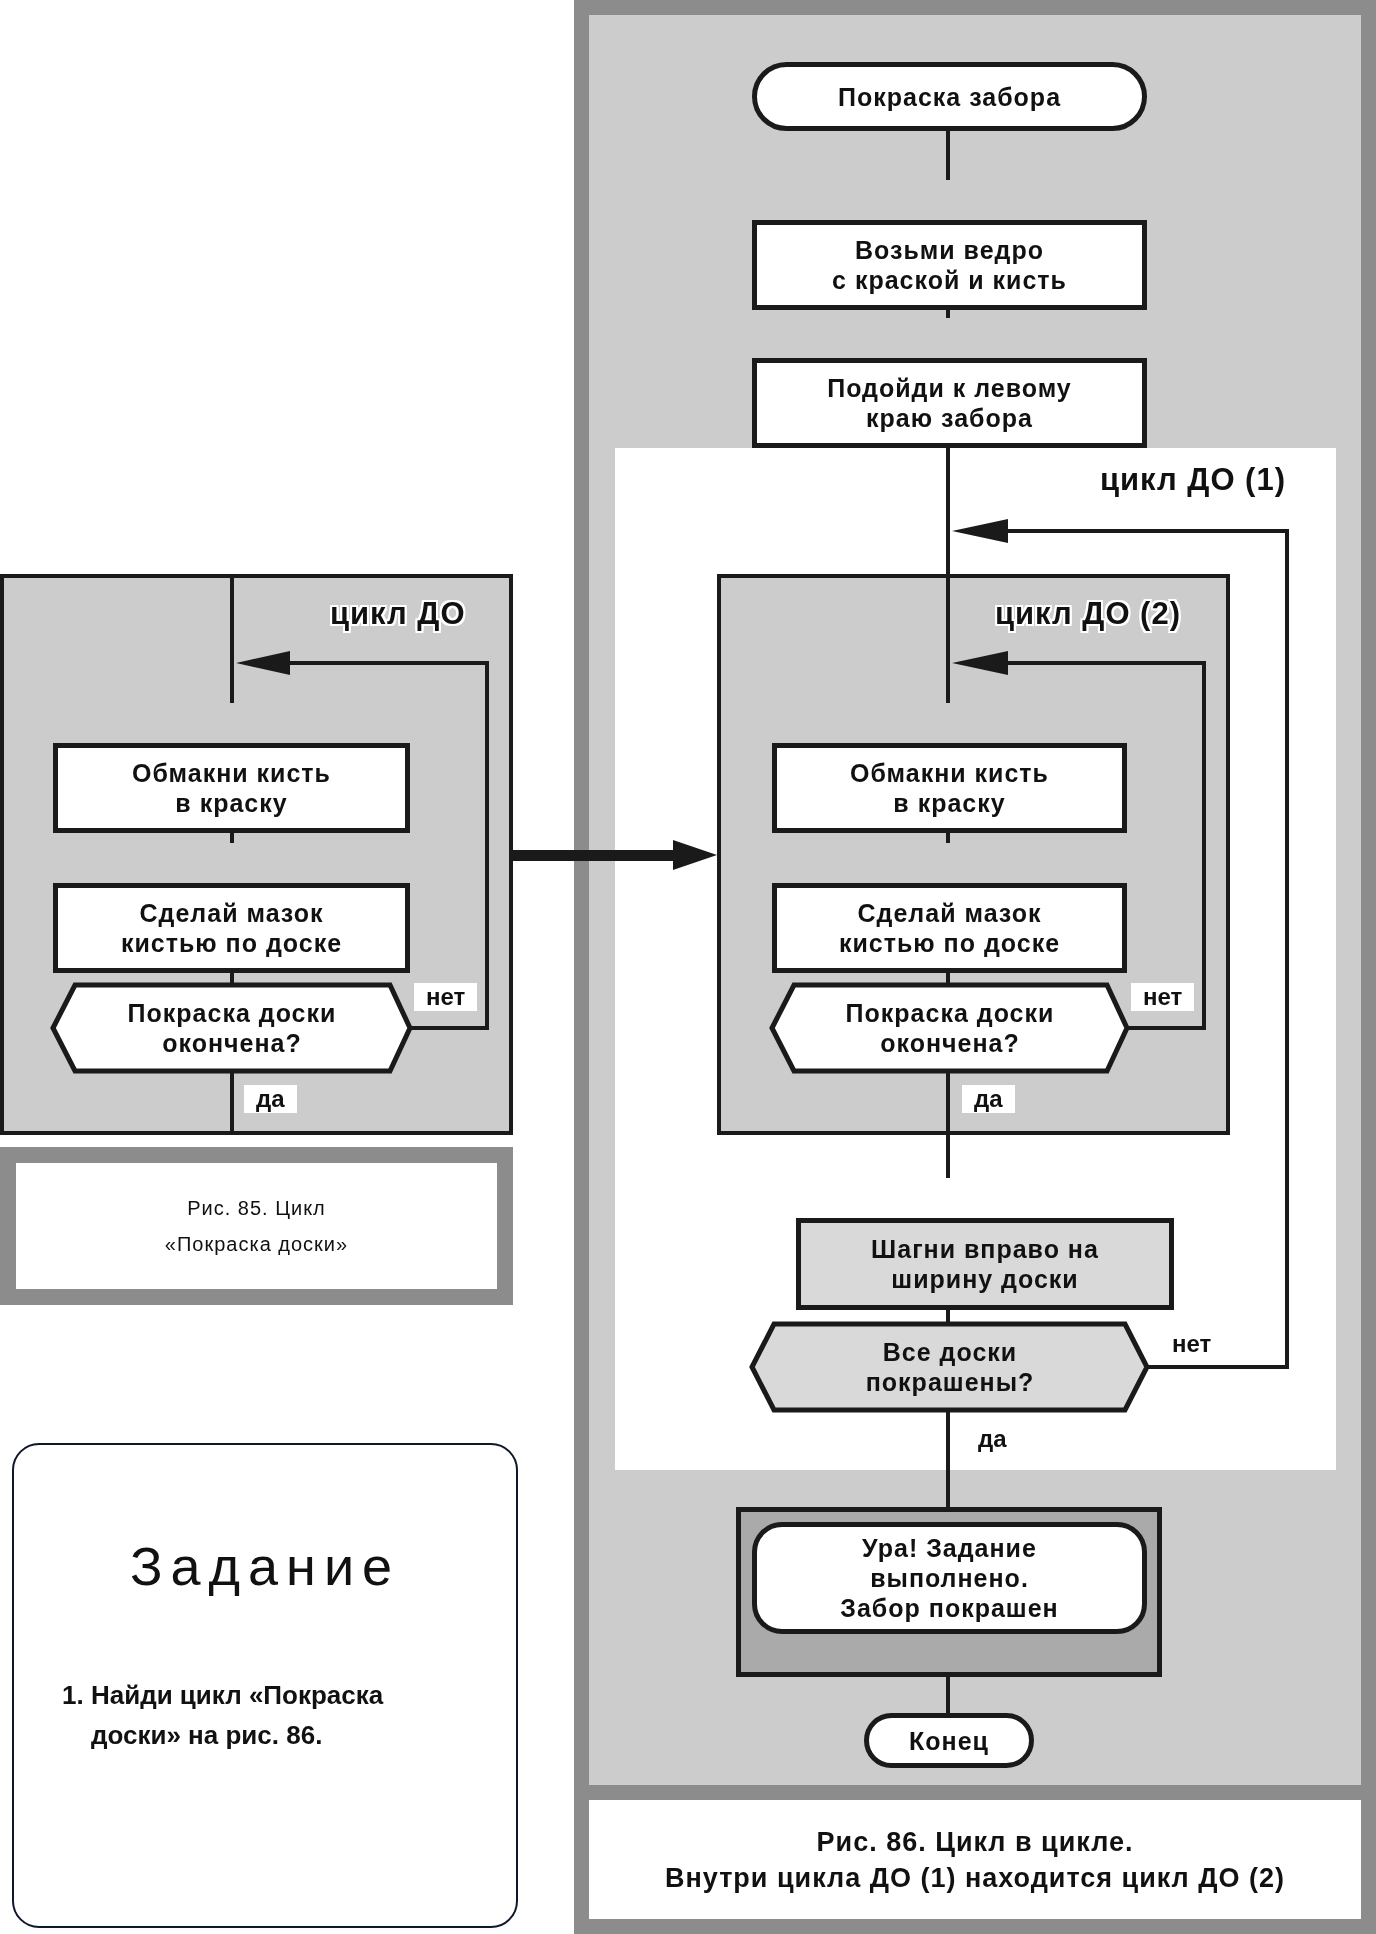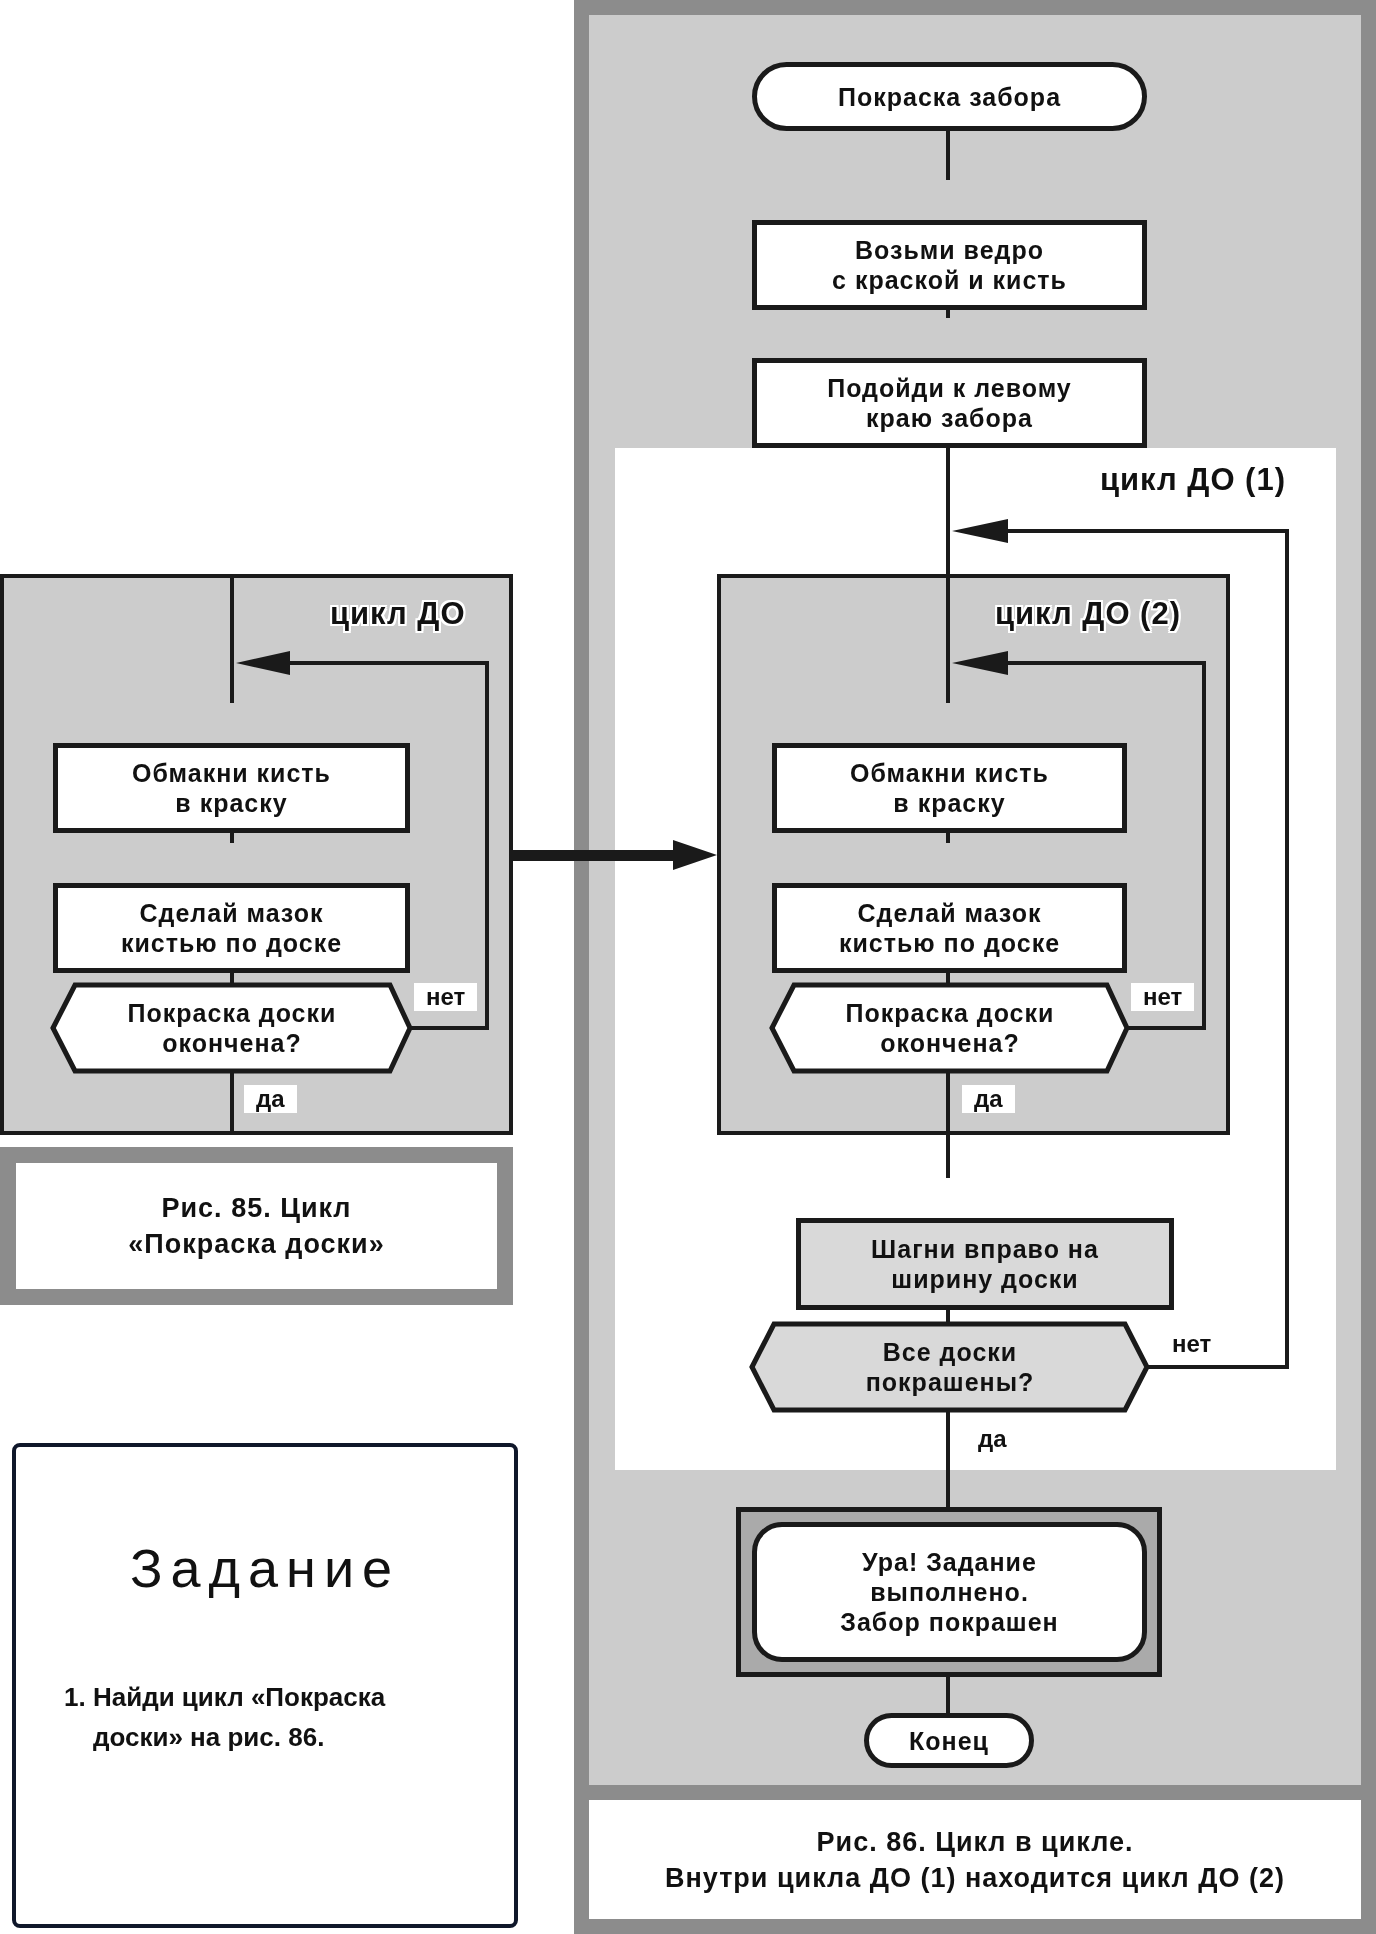--- a/index.html
+++ b/index.html
@@ -8,21 +8,21 @@
   .abs { position:absolute; box-sizing:border-box; }
   .node { position:absolute; box-sizing:border-box; display:flex; align-items:center; justify-content:center;
           text-align:center; font-size:25px; line-height:30px; letter-spacing:1px; font-weight:bold; white-space:pre-line; }
   .rect { border:5px solid #1a1a1a; background:#fff;margin-top:40px; }
   .term { border:5px solid #1a1a1a; background:#fff; border-radius:40px; }
   .gray-fill { background:#d9d9d9; }
   .loop-label { position:absolute; font-size:31px; font-weight:bold; color:#111; letter-spacing:1px;
                 text-shadow: 2px 0 #fff, -2px 0 #fff, 0 2px #fff, 0 -2px #fff, 2px 2px #fff, -2px -2px #fff, 2px -2px #fff, -2px 2px #fff; }
   .branch { position:absolute; font-size:24px; font-weight:bold; background:#fff; padding:0 12px; line-height:28px; }
   .caption { position:absolute; display:flex; align-items:center; justify-content:center; text-align:center;
-             font-size:27px; line-height:36px; white-space:pre-line; letter-spacing:1px; font-weight:bold; background:#fff; }
+             font-size:20px; line-height:36px; white-space:pre-line; letter-spacing:1px; font-weight:normal; background:#fff; }
   svg.lines { position:absolute; left:0; top:0; }
   .hex-text { position:absolute; display:flex; align-items:center; justify-content:center; text-align:center;
               font-size:25px; line-height:30px; letter-spacing:1px; font-weight:bold; white-space:pre-line; }
 </style>
 </head>
 <body>
 
 <div class="abs" style="left:574px; top:0; width:802px; height:1934px; background:#8c8c8c;"></div>
 <div class="abs" style="left:589px; top:15px; width:772px; height:1770px; background:#cccccc;"></div>
 <div class="caption" style="left:589px; top:1800px; width:772px; height:119px; font-weight:bold; font-size:27px;">Рис. 86. Цикл в цикле.
@@ -94,32 +94,32 @@
 <div class="branch" style="left:962px; top:1085px;">да</div>
 
 <div class="node rect gray-fill" style="left:796px; top:1178px; width:378px; height:92px;">Шагни вправо на
 ширину доски</div>
 <div class="hex-text" style="left:780px; top:1324px; width:340px; height:86px;">Все доски
 покрашены?</div>
 <div class="branch" style="left:1160px; top:1330px;">нет</div>
 <div class="branch" style="left:966px; top:1425px;">да</div>
 
 <div class="abs" style="left:736px; top:1507px; width:426px; height:170px; background:#aaaaaa; border:5px solid #1a1a1a;"></div>
-<div class="node term" style="left:752px; top:1522px; width:395px; height:140px; border-radius:30px;">Ура! Задание
+<div class="node term" style="left:752px; top:1522px; width:395px; height:112px; border-radius:30px;">Ура! Задание
 выполнено.
 Забор покрашен</div>
 <div class="node term" style="left:864px; top:1713px; width:170px; height:55px;">Конец</div>
 
 <div class="loop-label" style="left:330px; top:596px;">цикл ДО</div>
 <div class="node rect" style="left:53px; top:703px; width:357px; height:90px;">Обмакни кисть
 в краску</div>
 <div class="node rect" style="left:53px; top:843px; width:357px; height:90px;">Сделай мазок
 кистью по доске</div>
 <div class="hex-text" style="left:72px; top:985px; width:320px; height:86px;">Покраска доски
 окончена?</div>
 <div class="branch" style="left:414px; top:983px;">нет</div>
 <div class="branch" style="left:244px; top:1085px;">да</div>
 
-<div class="abs" style="left:12px; top:1443px; width:506px; height:485px; border:4px solid #0f172a; border-radius:8px; background:#fff;">
+<div class="abs" style="left:12px; top:1443px; width:506px; height:485px; border:2px solid #0f172a; border-radius:27px; background:#fff;">
   <div style="position:absolute; left:0; right:0; top:90px; text-align:center; font-size:54px; letter-spacing:8px;">Задание</div>
   <div style="position:absolute; left:48px; top:230px; font-size:26px; font-weight:bold; line-height:40px; white-space:pre;">1. Найди цикл «Покраска
     доски» на рис. 86.</div>
 </div>
 
 </body></html>

